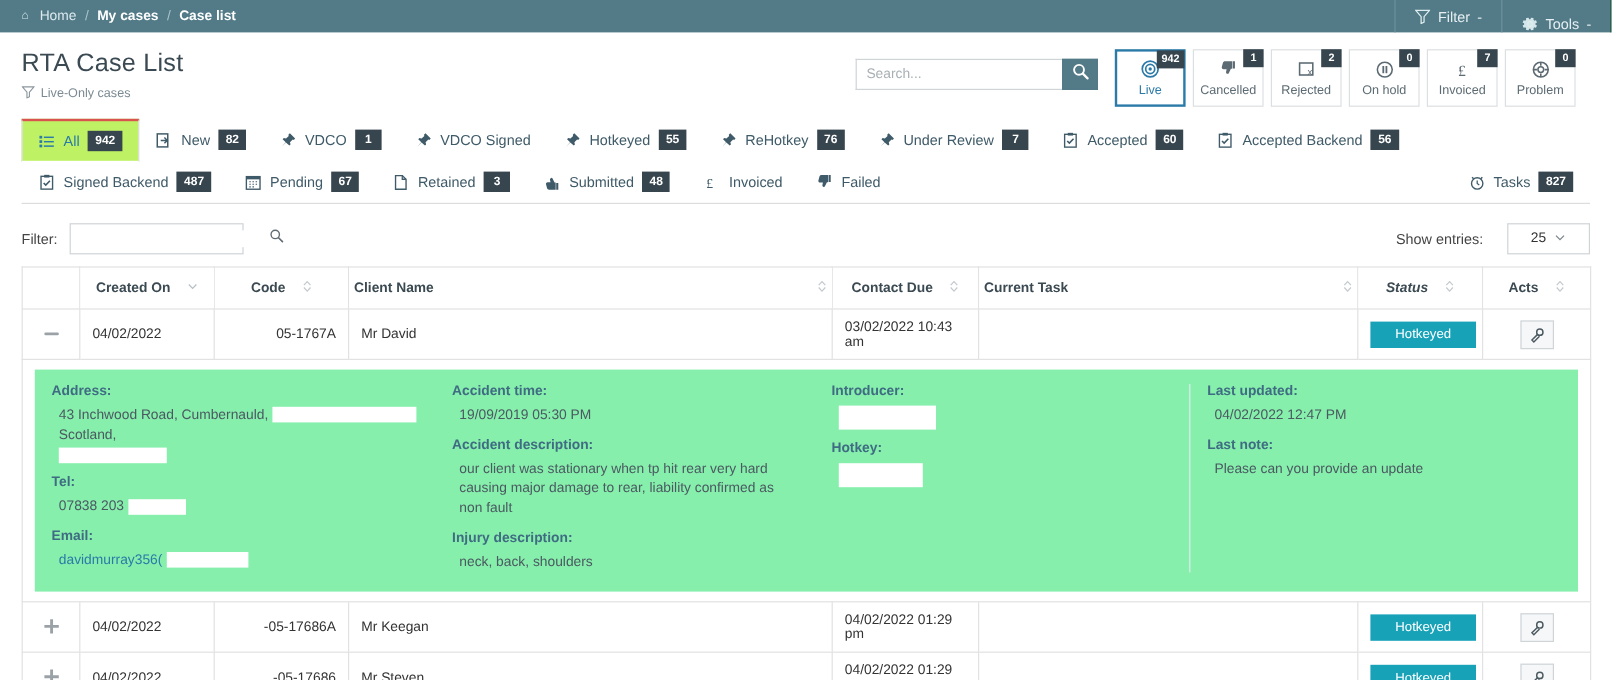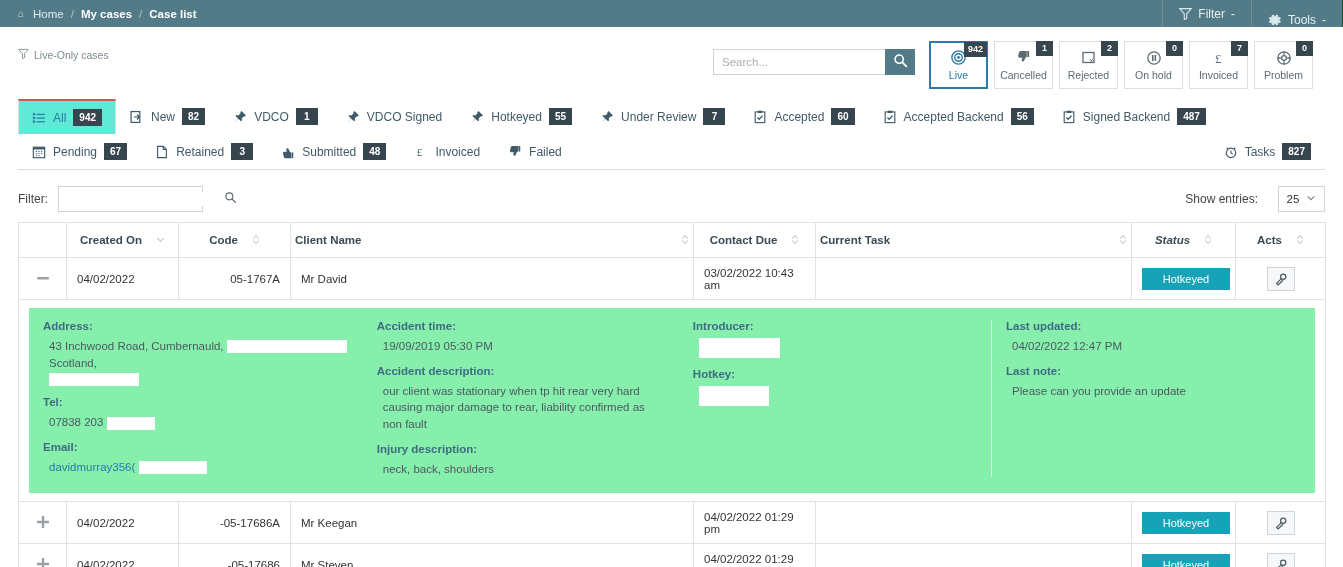--- a/index.html
+++ b/index.html
@@ -100,21 +100,21 @@
     display:flex; align-items:center; gap:7px;
     padding: 8px 13px;
     font-size: 12px; color:#3f5a68;
     cursor:pointer; white-space:nowrap;
     border: 1px solid transparent;
     position: relative;
   }
   .tab.active {
     border:1px solid #ddd; border-bottom-color:#fff;
     border-top: 2px solid #d9534f;
-    margin-bottom: -1px; background:#5eead4;
+    margin-bottom: -1px; background:#bef264;
     color:#2b7aa8;
   }
   .tab .cnt {
     background:#36454e; color:#fff; font-size:10px; font-weight:600;
     padding: 3px 6px; min-width: 22px; text-align:center;
     line-height: 1.1;
   }
   .tab .tico { display:flex; align-items:center; }
   .tasks-tab { margin-left:auto; }
 
@@ -129,21 +129,21 @@
     border:1px solid #cfd4d7; background:#fff;
     display:flex; align-items:center; padding: 0 7px;
   }
   .filter-input input {
     border:none; outline:none; flex:1; font-size:11.5px;
     font-family:"Liberation Sans", sans-serif;
   }
   .entries { margin-left:auto; display:flex; align-items:center; gap:10px; }
   .entries label { font-size:12px; color:#444; }
   .entries .sel {
-    width:47px; height:26px; border:1px solid #cfd4d7; background:#fff;
+    width:69px; height:26px; border:1px solid #cfd4d7; background:#fff;
     display:flex; align-items:center; justify-content:center; gap:7px;
     font-size:11.5px; color:#333; cursor:pointer;
   }
 
   
   .tablewrap { padding: 0 18px; }
   table.grid { width:100%; border-collapse: collapse; table-layout: fixed; }
   table.grid th {
     background:#fff; border:1px solid #e2e2e2;
     font-size: 11.5px; color:#3b4a52; font-weight:bold;
@@ -239,20 +239,21 @@
           </svg>
       </span>
       <span>Tools</span>
       <span>-</span>
     </div>
   </div>
 </div>
 
 <div class="pagehead">
   <div class="title-wrap">
+    <div class="page-title">RTA Case List</div>
     <div class="subtitle">
       <span>
         <svg width="11" height="11" viewBox="0 0 16 16">
             <path d="M1 2h14l-5.5 6.5V14l-3 1.5V8.5z" fill="none" stroke="#8b979d" stroke-width="1.4"></path>
           </svg>
       </span>
       <span>Live-Only cases</span>
     </div>
   </div>
 
@@ -392,20 +393,29 @@
     <div class="tab">
       <span class="tico">
         <svg width="14" height="14" viewBox="0 0 16 16">
             <path fill="#3f5a68" d="M9.8 1.2L14.8 6.2l-1.3 1.3-1-.35-2.6 2.6.5 2.1-1.1 1.1L6 9.9l-4.2 4.3 4-4.4-2.9-2.9 1.1-1.1 2.1.5 2.6-2.6-.35-1z"></path>
           </svg>
       </span>
       <span>Hotkeyed</span>
       <span class="cnt">55</span>
     </div>
 
+    <div class="tab">
+      <span class="tico">
+        <svg width="14" height="14" viewBox="0 0 16 16">
+            <path fill="#3f5a68" d="M9.8 1.2L14.8 6.2l-1.3 1.3-1-.35-2.6 2.6.5 2.1-1.1 1.1L6 9.9l-4.2 4.3 4-4.4-2.9-2.9 1.1-1.1 2.1.5 2.6-2.6-.35-1z"></path>
+          </svg>
+      </span>
+      <span>ReHotkey</span>
+      <span class="cnt">76</span>
+    </div>
 
     <div class="tab">
       <span class="tico">
         <svg width="14" height="14" viewBox="0 0 16 16">
             <path fill="#3f5a68" d="M9.8 1.2L14.8 6.2l-1.3 1.3-1-.35-2.6 2.6.5 2.1-1.1 1.1L6 9.9l-4.2 4.3 4-4.4-2.9-2.9 1.1-1.1 2.1.5 2.6-2.6-.35-1z"></path>
           </svg>
       </span>
       <span>Under Review</span>
       <span class="cnt">7</span>
     </div>

